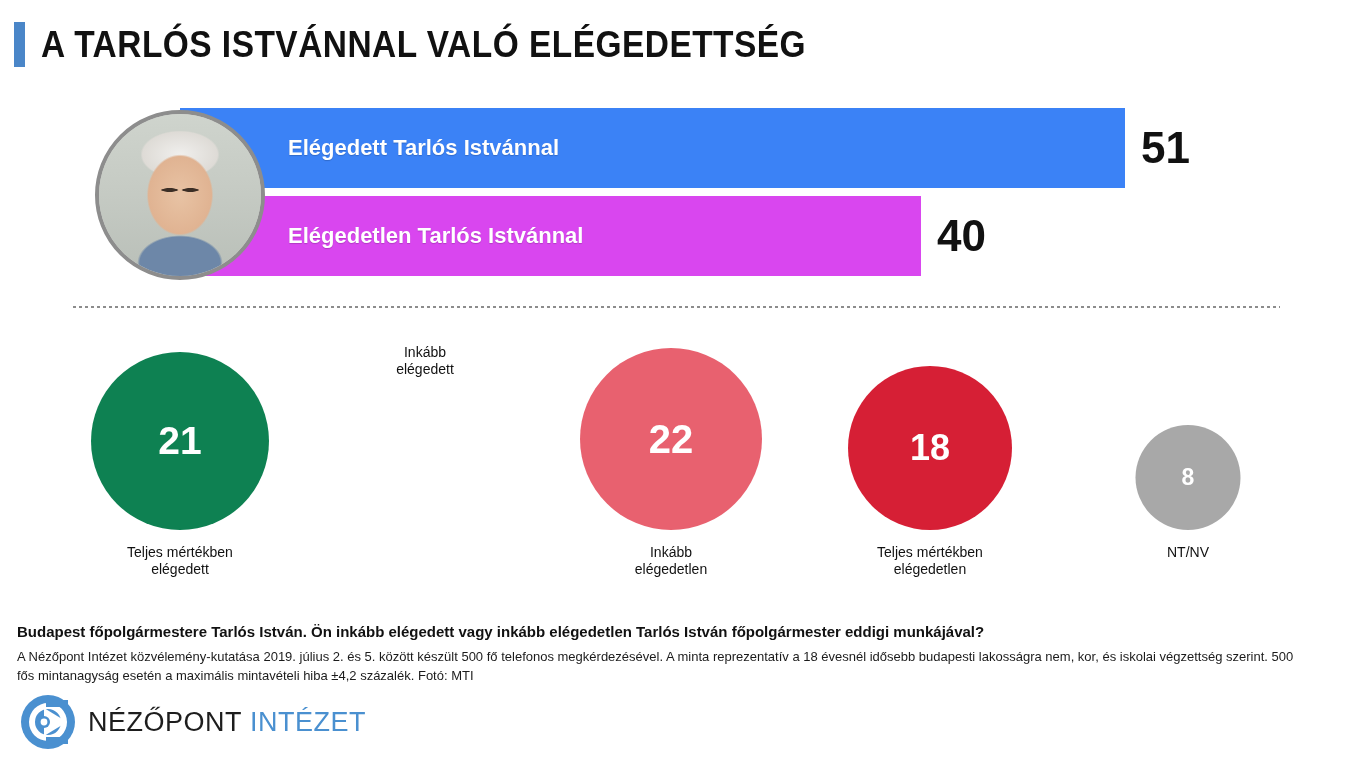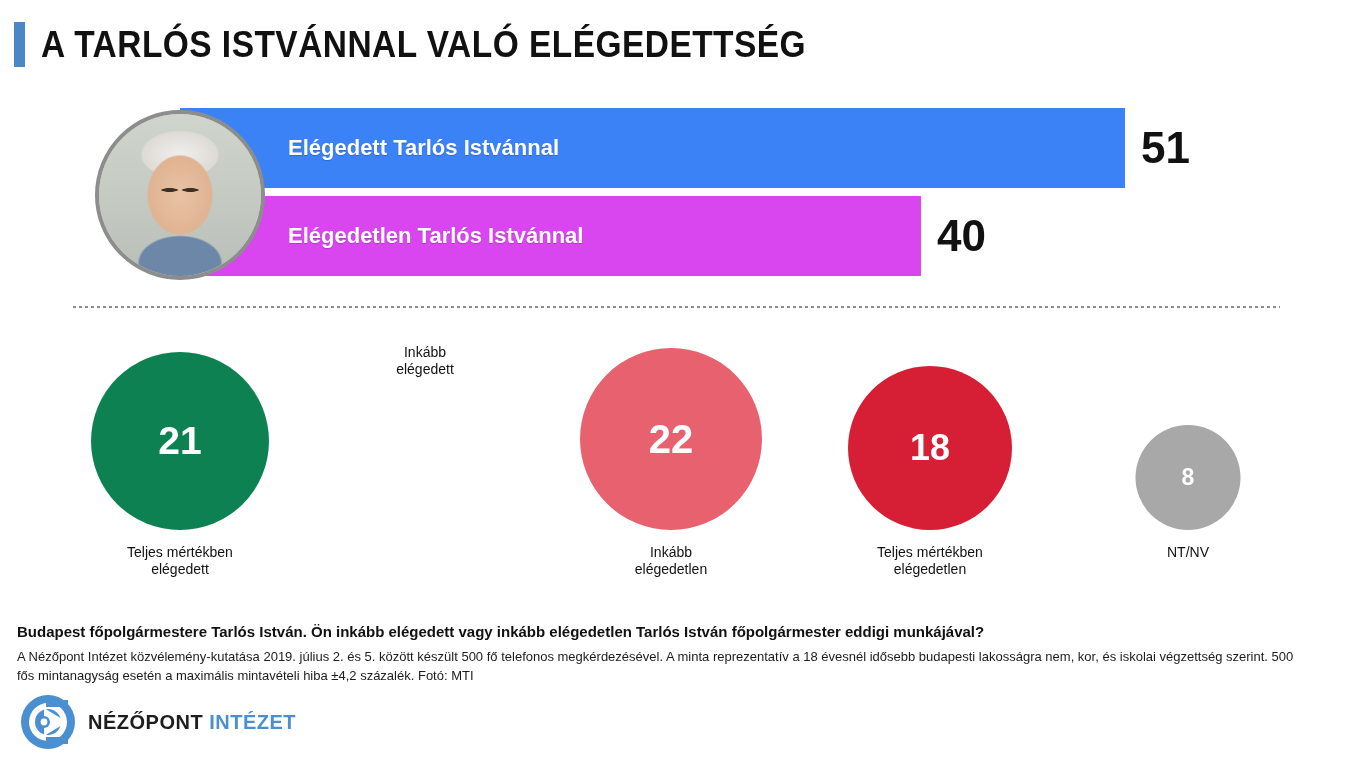--- a/index.html
+++ b/index.html
@@ -204,22 +204,22 @@
     display: flex;
     align-items: center;
     gap: 12px;
   }
   .logo-mark {
     width: 56px;
     height: 56px;
     flex: 0 0 auto;
   }
   .logo-text {
-    font-size: 20px;
-    font-weight: bold;
+    font-size: 27px;
+    font-weight: normal;
     letter-spacing: 0.5px;
     white-space: nowrap;
   }
   .logo-word-1 { color: #1d1d1d; }
   .logo-word-2 { color: #4a90d0; }
 </style>
 </head>
 <body>
 
 <div id="infographic">

